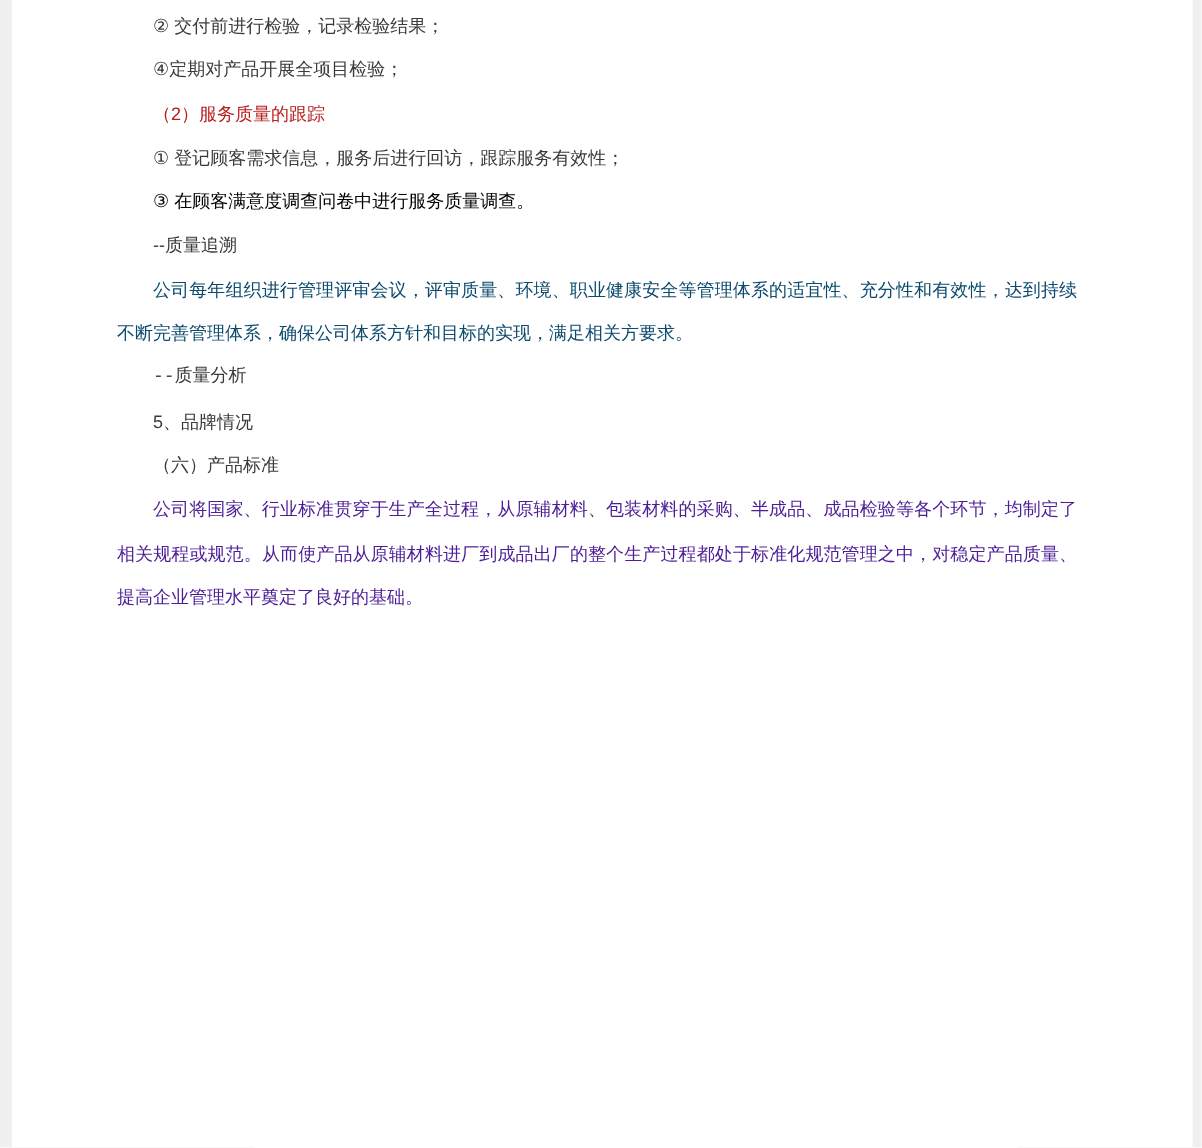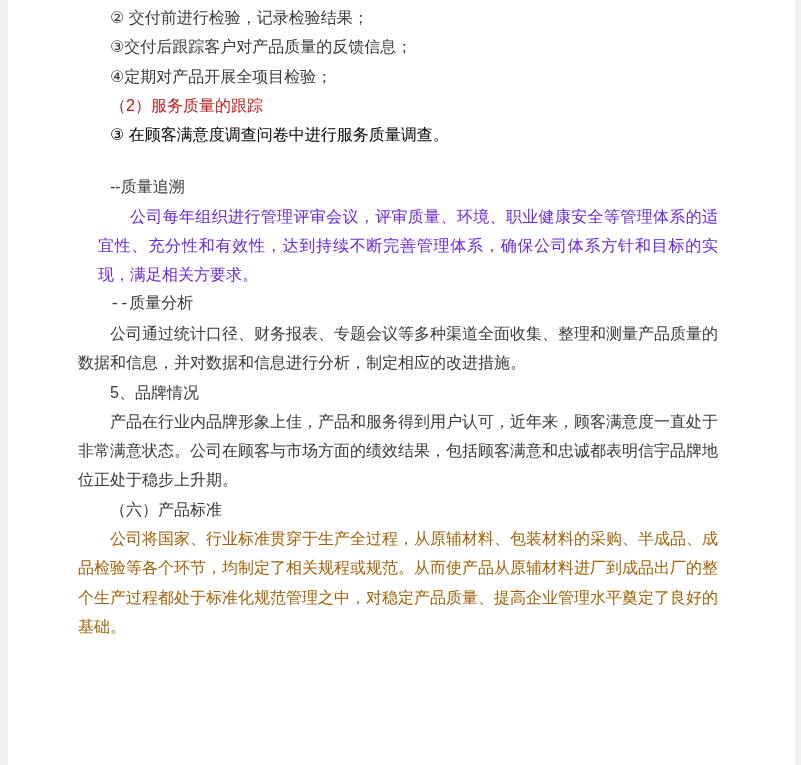--- a/index.html
+++ b/index.html
@@ -17,42 +17,40 @@
     box-sizing: border-box;
     margin-left: 8px;      
     width: 787px;          
     min-height: 765px;
     background: #ffffff;
     padding: 3px 77px 20px 70px;
   }
   .doc-body p {
     margin: 0;
     padding: 0;
-    font-size: 16px;
+    font-size: 12px;
     line-height: 29.3px;
     color: #3a3a3a;
     text-indent: 2em;
     text-align: justify;
     letter-spacing: 0;
     word-break: break-all;
   }
 </style>
 </head>
 <body style="background: rgb(240, 240, 241);">
 
 <div class="page" style="background: rgb(255, 255, 255);">
   <div class="doc-body" id="doc-body">
 
   <p style="color: rgb(58, 58, 58);">② 交付前进行检验，记录检验结果；</p>
-      <p style="color: rgb(58, 58, 58);">③交付后跟踪客户对产品质量的反馈信息；</p>
       <p style="color: rgb(58, 58, 58);">④定期对产品开展全项目检验；</p>
       <p style="color: #b91c1c;">（2）服务质量的跟踪</p>
+      <p style="color: rgb(58, 58, 58);">① 登记顾客需求信息，服务后进行回访，跟踪服务有效性；</p>
       <p style="color: #000000;">③ 在顾客满意度调查问卷中进行服务质量调查。</p>
-      <p style="color: rgb(58, 58, 58); margin-top: 23px;">--质量追溯</p>
-      <p style="color: #6d28d9; margin-left: 20px;">公司每年组织进行管理评审会议，评审质量、环境、职业健康安全等管理体系的适宜性、充分性和有效性，达到持续不断完善管理体系，确保公司体系方针和目标的实现，满足相关方要求。</p>
+      <p style="color: rgb(58, 58, 58);">--质量追溯</p>
+      <p style="color: #0c4a6e;">公司每年组织进行管理评审会议，评审质量、环境、职业健康安全等管理体系的适宜性、充分性和有效性，达到持续不断完善管理体系，确保公司体系方针和目标的实现，满足相关方要求。</p>
       <p style="color: rgb(58, 58, 58); font-family: Liberation Mono, monospace;">--质量分析</p>
-      <p style="color: rgb(58, 58, 58);">公司通过统计口径、财务报表、专题会议等多种渠道全面收集、整理和测量产品质量的数据和信息，并对数据和信息进行分析，制定相应的改进措施。</p>
       <p style="color: rgb(58, 58, 58);">5、品牌情况</p>
-      <p style="color: rgb(58, 58, 58);">产品在行业内品牌形象上佳，产品和服务得到用户认可，近年来，顾客满意度一直处于非常满意状态。公司在顾客与市场方面的绩效结果，包括顾客满意和忠诚都表明信宇品牌地位正处于稳步上升期。</p>
       <p style="color: rgb(58, 58, 58);">（六）产品标准</p>
-      <p style="color: #a16207;">公司将国家、行业标准贯穿于生产全过程，从原辅材料、包装材料的采购、半成品、成品检验等各个环节，均制定了相关规程或规范。从而使产品从原辅材料进厂到成品出厂的整个生产过程都处于标准化规范管理之中，对稳定产品质量、提高企业管理水平奠定了良好的基础。</p>
+      <p style="color: #4c1d95;">公司将国家、行业标准贯穿于生产全过程，从原辅材料、包装材料的采购、半成品、成品检验等各个环节，均制定了相关规程或规范。从而使产品从原辅材料进厂到成品出厂的整个生产过程都处于标准化规范管理之中，对稳定产品质量、提高企业管理水平奠定了良好的基础。</p>
     </div>
 </div>
 
 </body></html>

